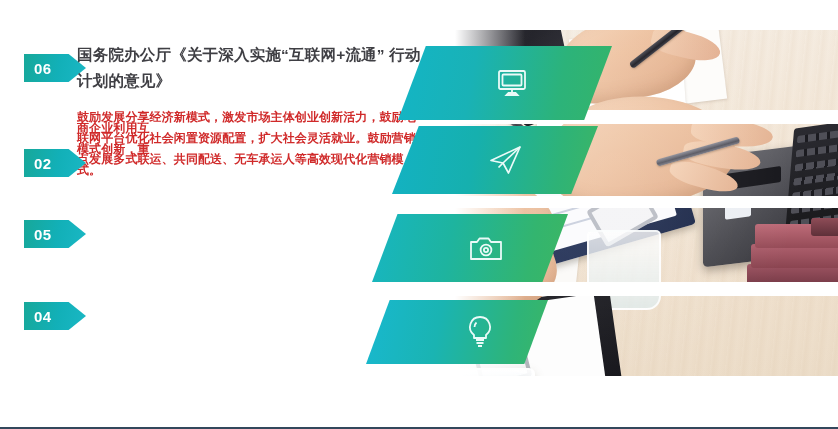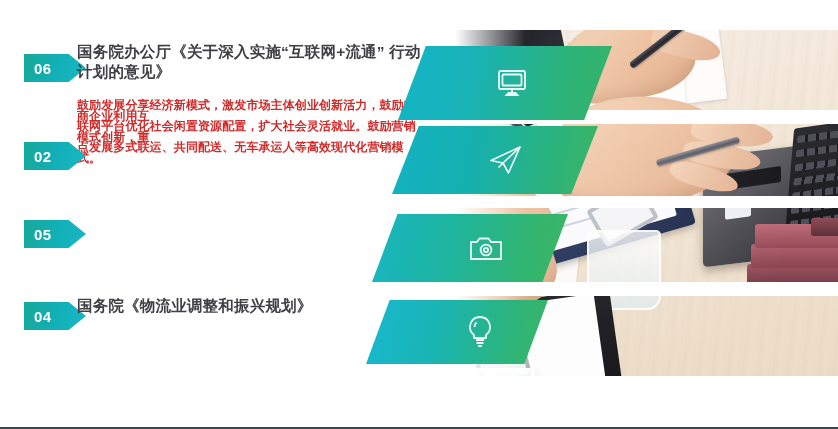--- a/index.html
+++ b/index.html
@@ -233,27 +233,27 @@
   .badge{
     position:absolute;left:24px;width:62px;height:28px;
     background:linear-gradient(100deg,#17a89a 0%,#12b0b8 55%,#1ab7c4 100%);
     clip-path:polygon(0 0,72% 0,100% 50%,72% 100%,0 100%);
     color:#ffffff;font-size:15px;font-weight:bold;
     display:flex;align-items:center;
     padding-left:10px;box-sizing:border-box;
     letter-spacing:.5px;
   }
   .r1 .badge{top:12px;}
-  .r2 .badge{top:16px;}
+  .r2 .badge{top:23px;}
   .r3 .badge{top:12px;}
   .r4 .badge{top:6px;}
 
   .textcol{position:absolute;left:77px;width:350px;}
   .heading{
-    font-size:15.5px;line-height:20px;color:#3f3f44;font-weight:bold;
+    font-size:15.5px;line-height:26px;color:#3f3f44;font-weight:bold;
     letter-spacing:.2px;white-space:pre-line;
   }
   .body{
     margin-top:18px;
     font-size:12px;line-height:10.6px;color:#d02a2a;font-weight:bold;
     white-space:pre-line;letter-spacing:.1px;
   }
 
   
   .band{
@@ -432,21 +432,20 @@
           <circle cx="18" cy="20" r="5.4"></circle>
           <circle cx="18" cy="20" r="2.1"></circle>
         </svg>
       </span>
     </div>
   </div>
 
   <div class="row r4">
     <div class="badge">04</div>
     <div class="textcol">
-      <div class="heading">国务院《物流业调整和振兴规划》</div>
     </div>
     <div class="band b4">
       <span class="ico">
         <svg viewBox="0 0 36 36" fill="none" stroke="#eafaf8" stroke-width="1.8" stroke-linejoin="round">
           <path d="M18 3a10 10 0 0 0-6 18v3h12v-3A10 10 0 0 0 18 3z"></path>
           <path d="M14 26h8M14.5 29h7M16 32h4"></path>
           <path d="M14.5 8.5a6 6 0 0 0-2 4.5"></path>
         </svg>
       </span>
     </div>

